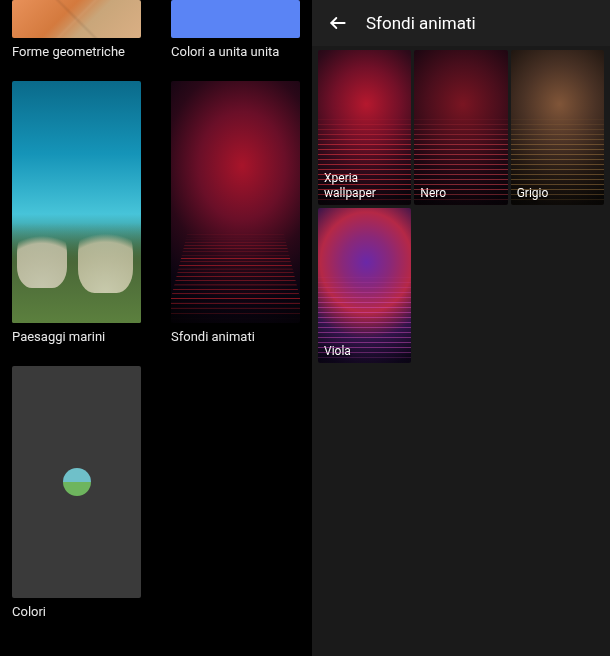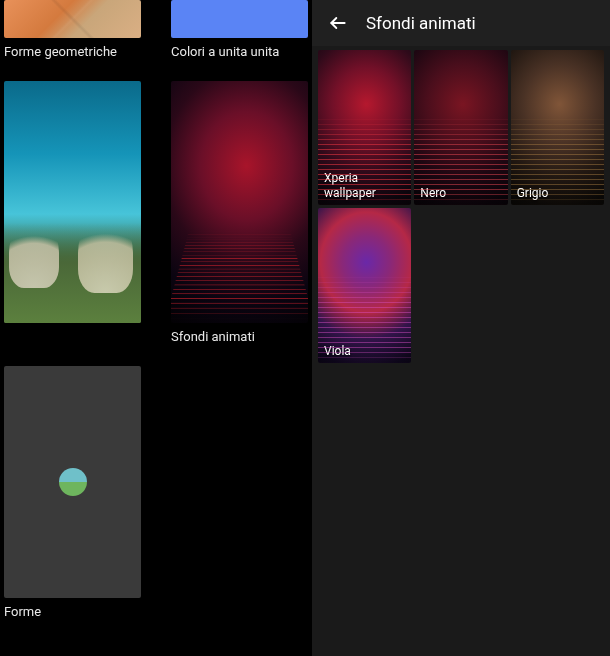--- a/index.html
+++ b/index.html
@@ -5,21 +5,21 @@
     * { margin: 0; padding: 0; box-sizing: border-box; }
     body {
       width: 610px;
       height: 656px;
       background: #000;
       font-family: Roboto, Arial, sans-serif;
       overflow: hidden;
       position: relative;
     }
     .container { display: flex; height: 100%; }
-    .left-panel { width: 312px; padding: 0 4px; }
+    .left-panel { width: 312px; padding: 0 12px; }
     .right-panel { width: 298px; background: #1a1a1a; }
     
     .grid-left {
       display: grid;
       grid-template-columns: 1fr 1fr;
       gap: 22px 30px;
     }
     .cat-item { cursor: pointer; }
     .cat-thumb { width: 100%; border-radius: 2px; overflow: hidden; position: relative; }
     .cat-label { color: #e8e8e8; font-size: 13px; margin-top: 6px; }
@@ -169,35 +169,36 @@
         <div class="cat-thumb thumb-short solid"></div>
         <div class="cat-label">Colori a unita unita</div>
       </div>
 
       <div class="cat-item">
         <div class="cat-thumb thumb-tall ocean">
           <div class="greenfloor"></div>
           <div class="coral1"></div>
           <div class="coral2"></div>
         </div>
+        <div class="cat-label">Paesaggi marini</div>
       </div>
 
       <div class="cat-item">
         <div class="cat-thumb thumb-tall anim"></div>
         <div class="cat-label">Sfondi animati</div>
       </div>
 
       <div class="cat-item">
         <div class="cat-thumb thumb-ph">
           <div class="dot">
             <div class="dot-top"></div>
             <div class="dot-bot"></div>
           </div>
         </div>
-        <div class="cat-label">Forme</div>
+        <div class="cat-label">Colori</div>
       </div>
 
     </div>
   </div>
 
   <div class="right-panel">
     <div class="rp-header">
       <div class="back-btn">
         <svg width="20" height="20" viewBox="0 0 24 24" fill="none" stroke="#fff" stroke-width="2.2" stroke-linecap="round" stroke-linejoin="round">
           <line x1="20" y1="12" x2="4" y2="12"></line>

